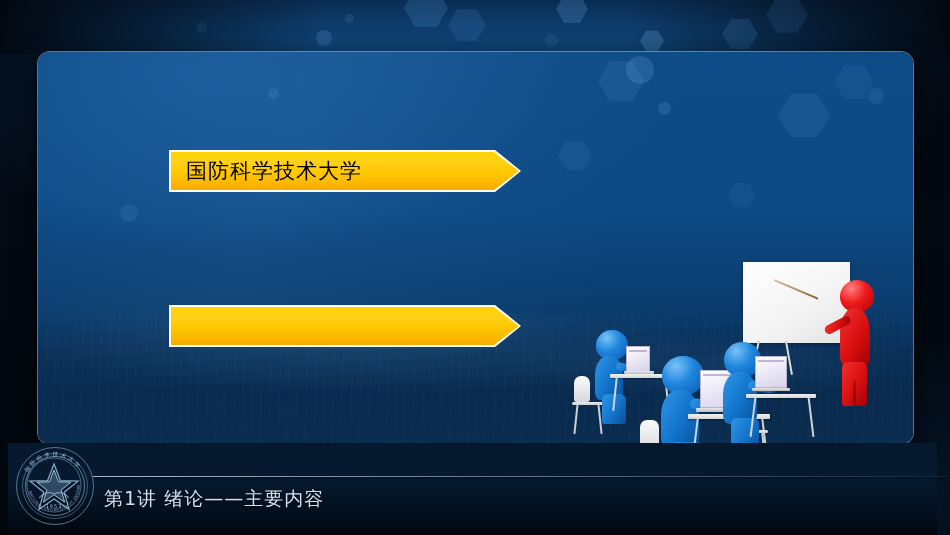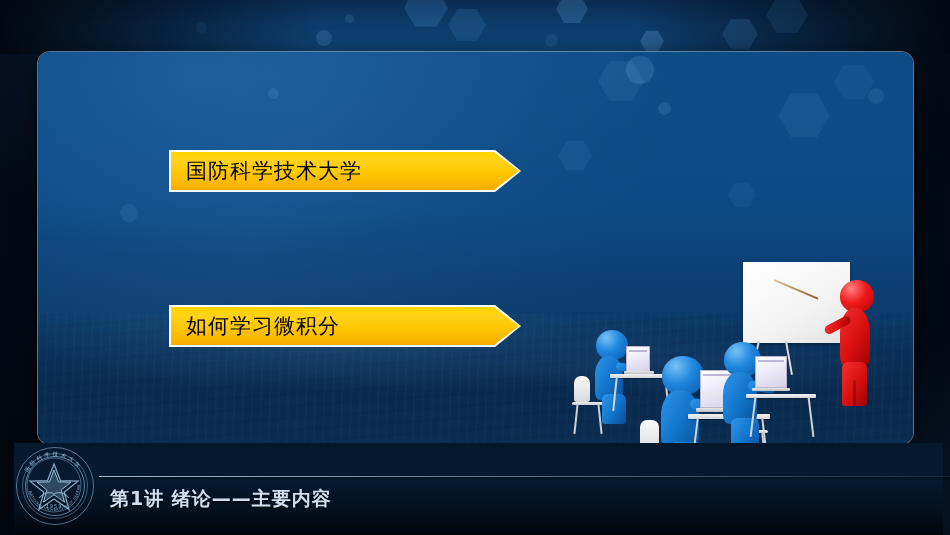--- a/index.html
+++ b/index.html
@@ -89,22 +89,22 @@
   .cseat{position:absolute;background:linear-gradient(180deg,#eceef0,#c9ced2);height:3px;border-radius:2px;}
   .cleg{position:absolute;background:#cbcfd3;width:2px;}
   .laptop{position:absolute;}
   .lscr{position:absolute;background:linear-gradient(160deg,#ffffff 0%,#e9e6f5 55%,#d7d2ec 100%);
         border:1px solid #b9b6c9;}
   .lscr:after{content:"";position:absolute;left:2px;right:2px;top:3px;height:2px;background:#8f7fbe;opacity:.55;
         box-shadow:0 5px 0 -1px rgba(140,125,190,.45),0 9px 0 -1px rgba(140,125,190,.35);}
   .lbase{position:absolute;background:linear-gradient(180deg,#e7e9eb,#b9bec2);height:3px;border-radius:1px;}
 
   
-  #footer{position:absolute;left:14px;bottom:0;width:929px;height:92px;
-     background:linear-gradient(180deg,#06182c 0%,#061a30 38%,#03101f 72%,#01060d 100%);font-weight:bold;}
+  #footer{position:absolute;left:8px;bottom:0;width:929px;height:92px;
+     background:linear-gradient(180deg,#06182c 0%,#061a30 38%,#03101f 72%,#01060d 100%);}
   #sepline{position:absolute;left:85px;top:33px;width:855px;height:1px;
      background:linear-gradient(90deg,rgba(200,215,230,.85) 0%,rgba(150,175,200,.55) 55%,rgba(90,115,145,.15) 100%);
      box-shadow:0 1px 2px rgba(0,0,0,.7);}
   #ftitle{position:absolute;left:96px;top:43px;font-size:19px;letter-spacing:1px;
      font-family:"DejaVu Sans","Liberation Sans",sans-serif;
      color:#cfe0f2;text-shadow:0 1px 2px rgba(0,0,0,.9);}
 
   
   #logo{position:absolute;left:13px;top:444px;width:82px;height:82px;}
   .ring{position:absolute;border-radius:50%;}
@@ -220,21 +220,20 @@
         <div class="lbase" style="left:0;top:32px;width:38px;"></div>
       </div>
     </div>
 
     <div id="b1" class="banner">
       <div class="inner"></div>
       <span class="txt">国防科学技术大学</span>
     </div>
     <div id="b3" class="banner">
       <div class="inner"></div>
-      <span class="txt">如何学习微积分</span>
     </div>
   </div>
 
   <div id="footer">
     <div id="sepline"></div>
     <div id="ftitle">第1讲 绪论——主要内容</div>
   </div>
 
   <div id="logo">
     <div class="ring r1"></div>

